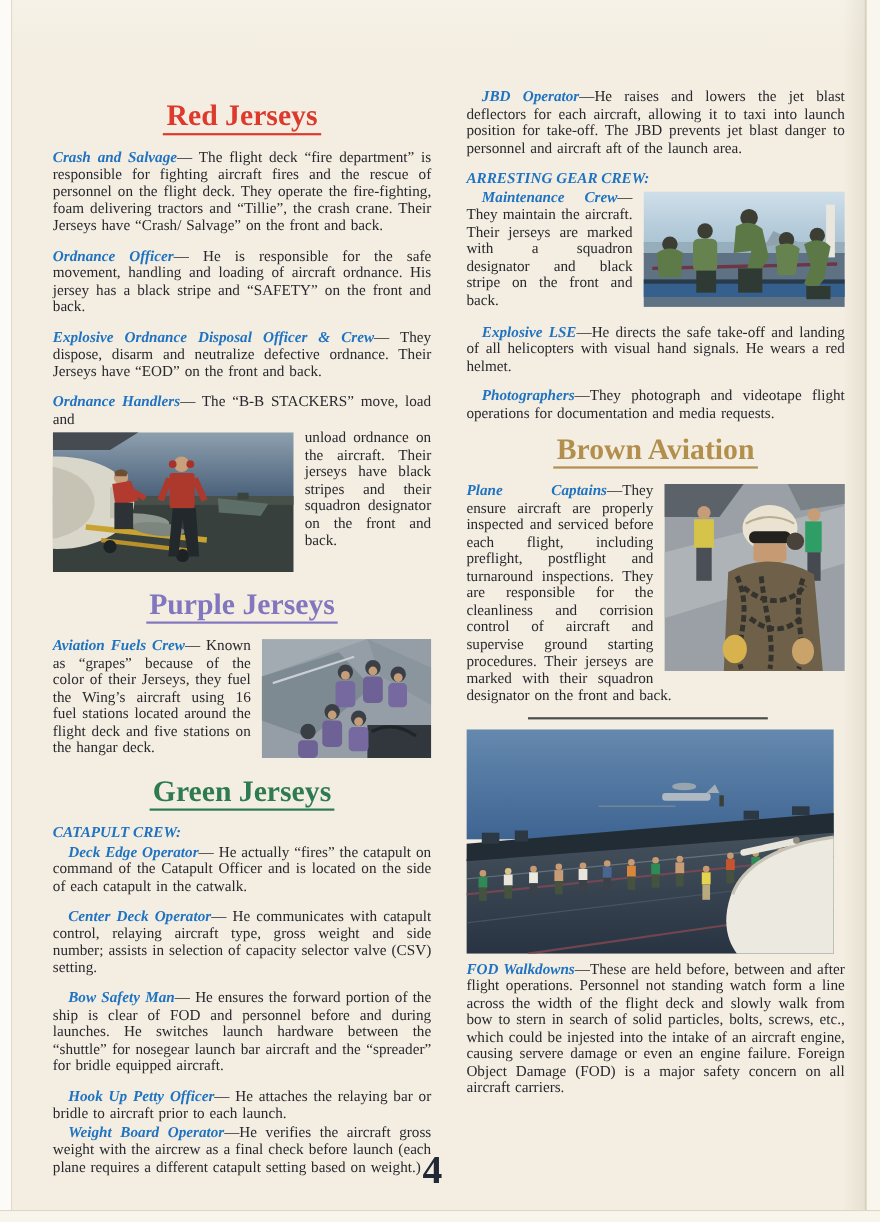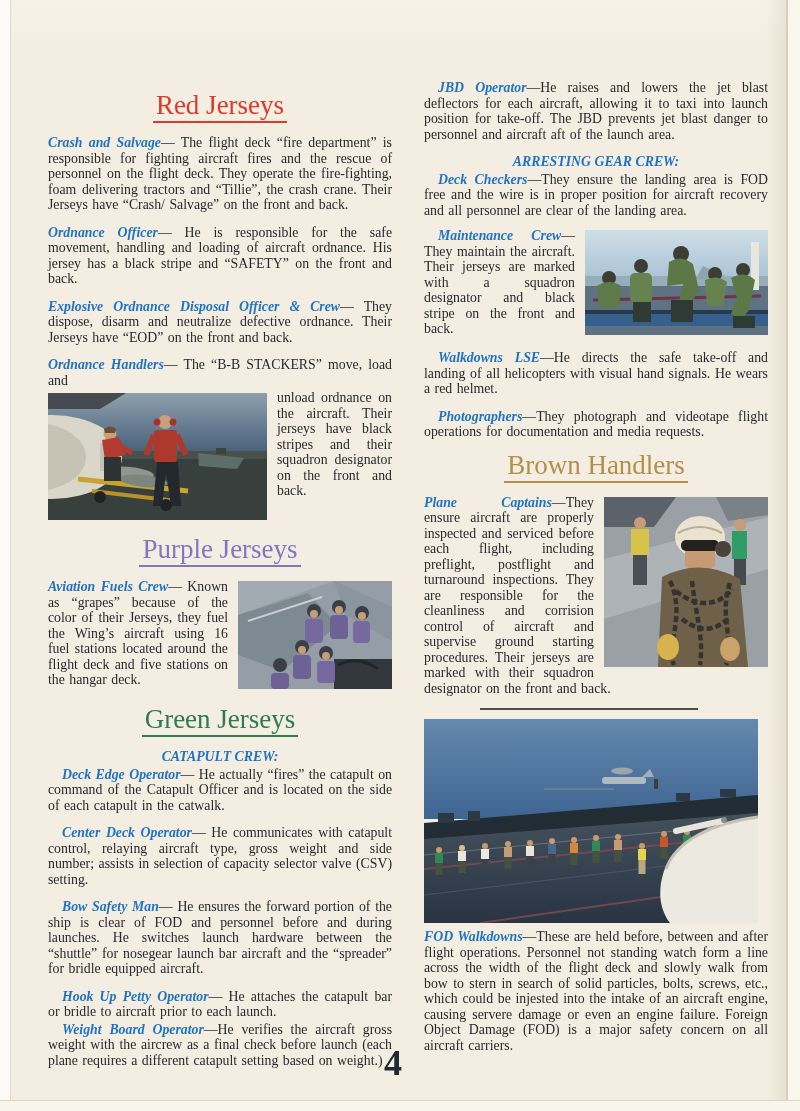--- a/index.html
+++ b/index.html
@@ -14,22 +14,22 @@
   .edge-right-line{position:absolute;left:786px;top:0;width:2px;height:1111px;background:#d7d0bd;}
   .edge-right-strip{position:absolute;left:788px;top:0;width:12px;height:1111px;background:#f9f6ed;}
   .edge-bottom{position:absolute;left:0;top:1100px;width:800px;height:11px;background:#f8f5ec;border-top:1px solid #ded7c4;}
   .col{position:absolute;top:80px;width:344px;}
   .col-left{left:48px;}
   .col-right{left:424px;}
   .p{margin:0 0 12px;font-size:13.8px;line-height:15.5px;text-align:justify;word-spacing:1px;}
   .ind{text-indent:14px;}
   .mb2{margin-bottom:2px;} .mb4{margin-bottom:4px;} .mb6{margin-bottom:6px;} .mb8{margin-bottom:8px;} .mb10{margin-bottom:10px;} .mb14{margin-bottom:14px;}
   .lead{color:var(--blue-lead,#1f73c2);font-weight:bold;font-style:italic;}
-  .crew-label{color:var(--blue-lead,#1f73c2);font-weight:bold;font-style:italic;font-size:13.8px;line-height:15.5px;margin:0 0 2px;text-align:center;}
-  .jersey-h{margin:10px 0 12px;text-align:center;font-weight:normal;font-size:27px;line-height:30px;}
+  .crew-label{color:var(--blue-lead,#1f73c2);font-weight:bold;font-style:italic;font-size:13.8px;line-height:15.5px;margin:0 0 2px;}
+  .jersey-h{margin:10px 0 12px;text-align:center;font-weight:bold;font-size:27px;line-height:30px;}
   .jersey-h .hu{display:inline-block;border-bottom:2px solid;padding:0 3px 1px;}
   .h-red{color:var(--red,#dd392c);}
   .h-purple{color:var(--purple,#8276bf);}
   .h-green{color:var(--green,#2e7b50);}
   .h-brown{color:var(--brown,#b28f4c);}
   .wrap{margin:0 0 12px;}
   .wrap::after{content:"";display:block;clear:both;}
   .wrap .p{margin:0;}
   .photo{display:block;}
   .ph-left{float:left;margin:3px 10px 2px 0;}
@@ -132,35 +132,34 @@
     <h2 class="jersey-h h-green"><span class="hu">Green Jerseys</span></h2>
 
     <p class="crew-label">CATAPULT CREW:</p>
 
     <p class="p ind"><span class="lead">Deck Edge Operator</span><span>— He actually “fires” the catapult on command of the Catapult Officer and is located on the side of each catapult in the catwalk.</span></p>
 
     <p class="p ind"><span class="lead">Center Deck Operator</span><span>— He communicates with catapult control, relaying aircraft type, gross weight and side number; assists in selection of capacity selector valve (CSV) setting.</span></p>
 
     <p class="p ind"><span class="lead">Bow Safety Man</span><span>— He ensures the forward portion of the ship is clear of FOD and personnel before and during launches. He switches launch hardware between the “shuttle” for nosegear launch bar aircraft and the “spreader” for bridle equipped aircraft.</span></p>
 
-    <p class="p ind mb2"><span class="lead">Hook Up Petty Operator</span><span>— He attaches the catapult bar or bridle to aircraft prior to each launch.</span></p>
+    <p class="p ind mb2"><span class="lead">Hook Up Petty Officer</span><span>— He attaches the relaying bar or bridle to aircraft prior to each launch.</span></p>
 
     <p class="p ind"><span class="lead">Weight Board Operator</span><span>—He verifies the aircraft gross weight with the aircrew as a final check before launch (each plane requires a different catapult setting based on weight.)</span></p>
 
   </div>
 
   <div class="col col-right">
 
     <p class="p ind"><span class="lead">JBD Operator</span><span>—He raises and lowers the jet blast deflectors for each aircraft, allowing it to taxi into launch position for take-off. The JBD prevents jet blast danger to personnel and aircraft aft of the launch area.</span></p>
 
     <p class="crew-label">ARRESTING GEAR CREW:</p>
 
 
 
-    <p class="p ind mb10"><span class="lead">Deck Checkers</span><span>—They ensure the landing area is FOD free and the wire is in proper position for aircraft recovery and all personnel are clear of the landing area.</span></p>
 
     <div class="wrap mb10">
       <svg class="photo ph-right" width="183" height="105" viewBox="0 0 183 105">
         <defs>
           <linearGradient id="p3sky" x1="0" y1="0" x2="0" y2="1">
             <stop offset="0" stop-color="#cfdfe9"></stop>
               <stop offset="1" stop-color="#a9c2d3"></stop>
           </linearGradient>
         </defs>
         <rect width="183" height="50" fill="url(#p3sky)"></rect>
@@ -183,25 +182,25 @@
           <circle cx="130" cy="44" r="7" fill="#3c3e34"></circle>
           <path d="M120 50 q12 -6 22 2 l-4 24 -16 0 z" fill="#66834f"></path>
           <circle cx="158" cy="40" r="7" fill="#3c3e34"></circle>
           <path d="M146 48 q14 -8 24 2 l-6 30 -8 10 -10 -6 6 -16 z" fill="#5d7847"></path>
           <rect x="148" y="86" width="22" height="12" fill="#2e3a33"></rect>
         </g>
       </svg>
       <p class="p ind"><span class="lead">Maintenance Crew</span><span>— They maintain the aircraft. Their jerseys are marked with a squadron designator and black stripe on the front and back.</span></p>
     </div>
 
-    <p class="p ind"><span class="lead">Walkdowns LSE</span><span>—He directs the safe take-off and landing of all helicopters with visual hand signals. He wears a red helmet.</span></p>
+    <p class="p ind"><span class="lead">Explosive LSE</span><span>—He directs the safe take-off and landing of all helicopters with visual hand signals. He wears a red helmet.</span></p>
 
     <p class="p ind mb4"><span class="lead">Photographers</span><span>—They photograph and videotape flight operations for documentation and media requests.</span></p>
 
-    <h2 class="jersey-h h-brown"><span class="hu">Brown Handlers</span></h2>
+    <h2 class="jersey-h h-brown"><span class="hu">Brown Aviation</span></h2>
 
     <div class="wrap mb2">
       <svg class="photo ph-right" width="164" height="170" viewBox="0 0 164 170">
         <rect width="164" height="170" fill="#9aa0a5"></rect>
         <path d="M0 62 L164 20 L164 72 L0 122 Z" fill="#b3b9be" opacity="0.75"></path>
         <path d="M0 0 h72 l-22 30 H0 Z" fill="#5b6269"></path>
         <path d="M112 0 h52 v18 l-40 6 z" fill="#7a8187"></path>
         <circle cx="36" cy="26" r="6" fill="#c59d78"></circle>
         <rect x="27" y="32" width="18" height="26" fill="#d6c44a"></rect>
         <rect x="29" y="58" width="14" height="30" fill="#4a4f55"></rect>

